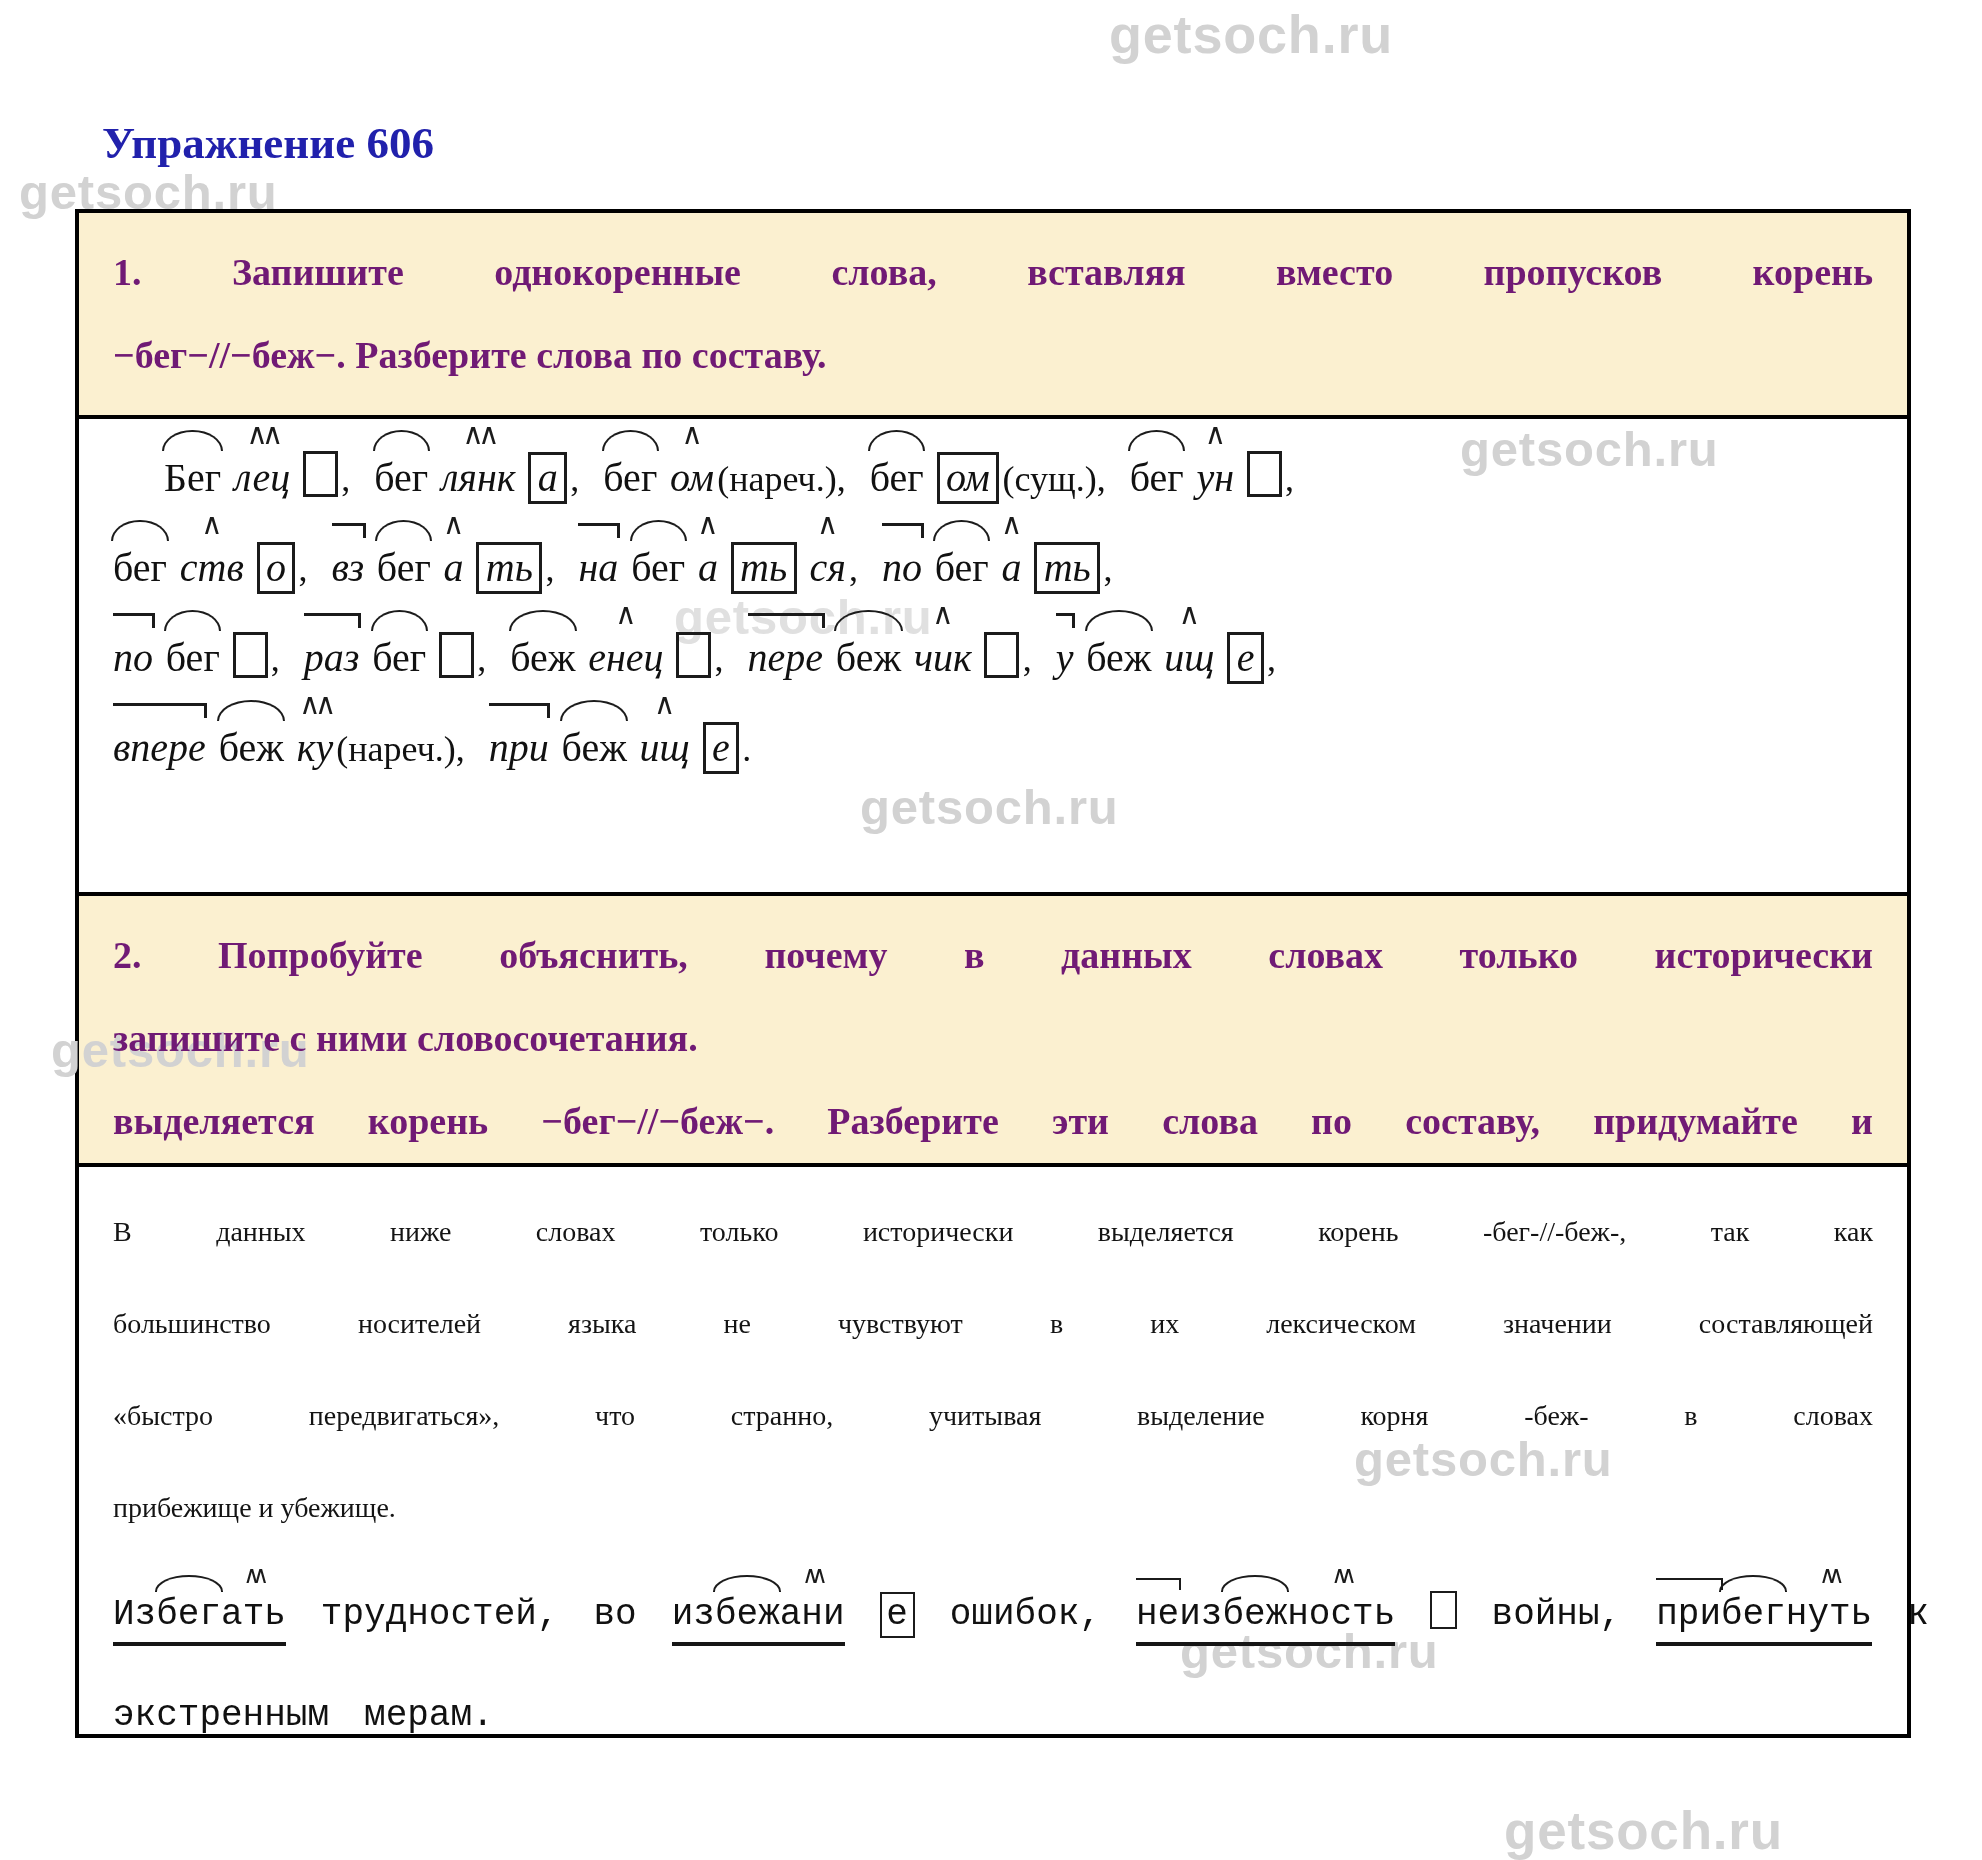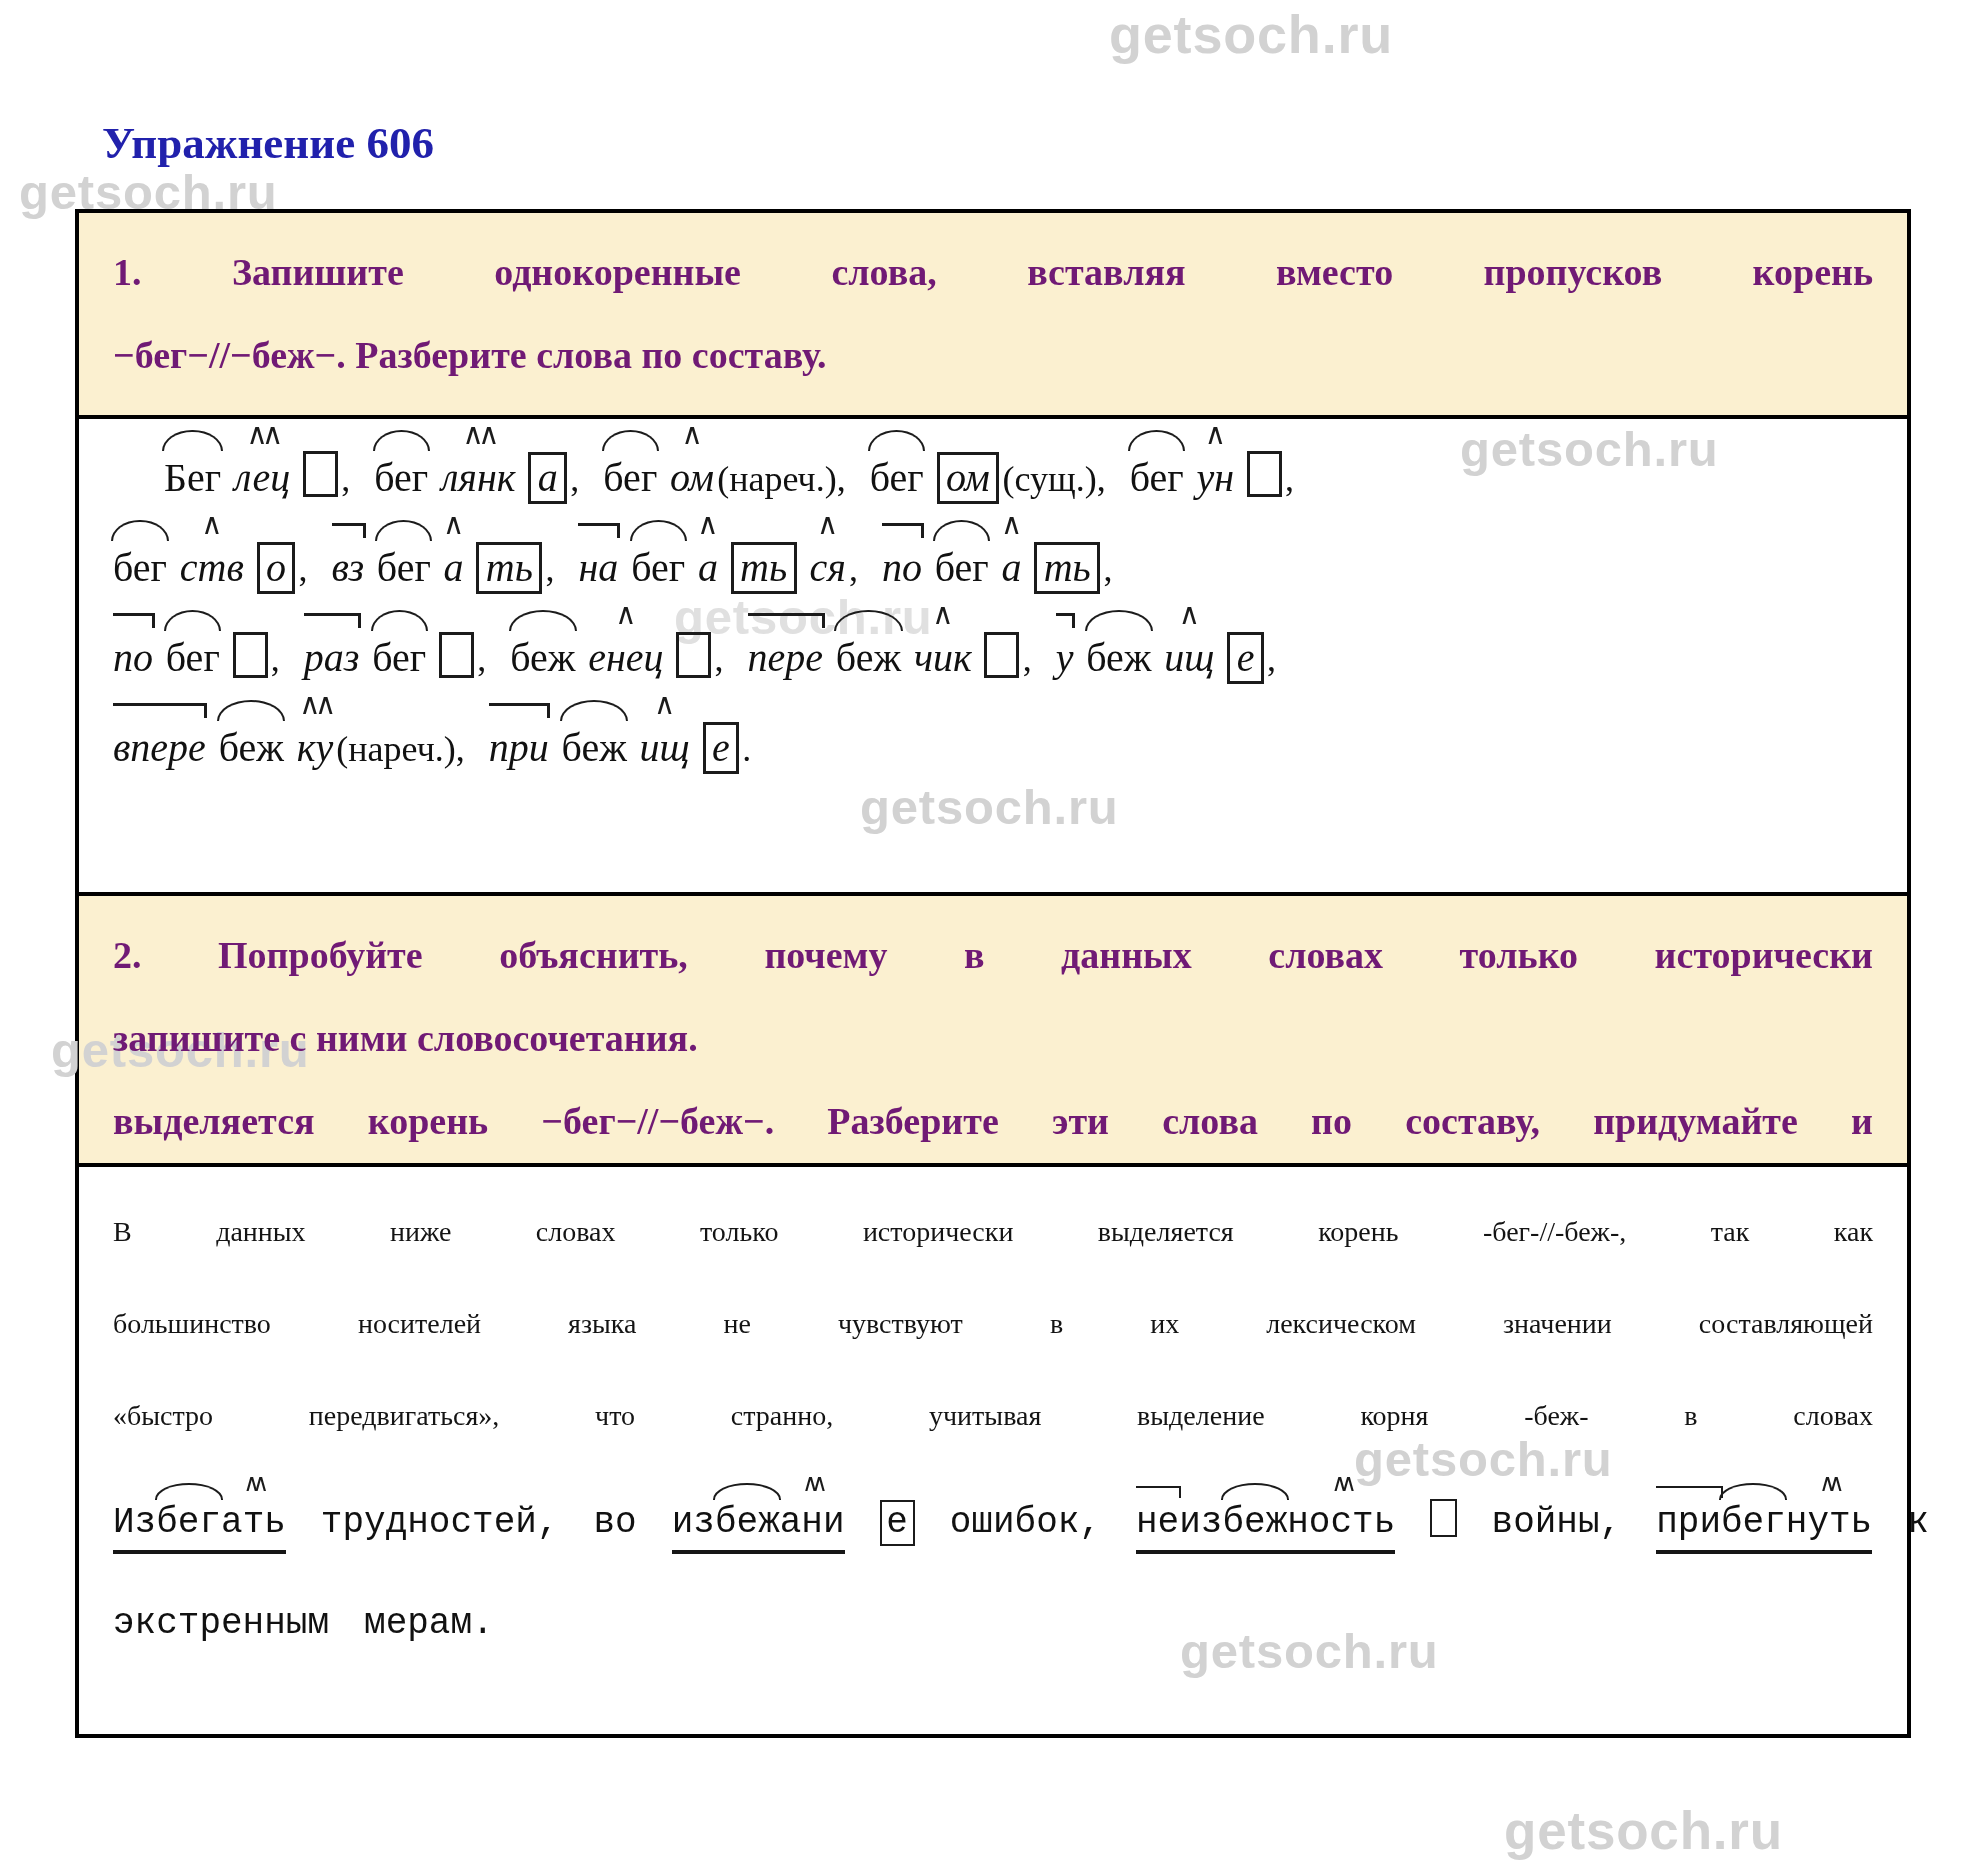--- a/index.html
+++ b/index.html
@@ -126,20 +126,21 @@
         <div class="tline jl">выделяется корень −бег−//−беж−. Разберите эти слова по составу, придумайте и</div>
       </div>
     </div>
 
     <div class="row white r4">
       <div class="row-inner">
         <div class="ansblock">
           <div class="aline jl">В данных ниже словах только исторически выделяется корень -бег-//-беж-, так как</div>
           <div class="aline jl">большинство носителей языка не чувствуют в их лексическом значении составляющей</div>
           <div class="aline jl">«быстро передвигаться», что странно, учитывая выделение корня -беж- в словах</div>
+          <div class="aline">прибежище и убежище.</div>
         </div>
         <div class="a2" id="analysis2">
             <div class="morph-line"><span class="mw uw"><span class="mt plain">Из</span><span class="mt root">бег</span><span class="mt suf2">ать</span></span><span class="mw"><span class="mt plain">трудностей,</span></span><span class="mw"><span class="mt plain">во</span></span><span class="mw uw"><span class="mt plain">из</span><span class="mt root">беж</span><span class="mt suf2">ани</span></span><span class="mw"><span class="mt end">е</span></span><span class="mw"><span class="mt plain">ошибок,</span></span><span class="mw uw"><span class="mt pre">не</span><span class="mt plain">из</span><span class="mt root">беж</span><span class="mt suf2">ность</span></span><span class="mw"><span class="mt zero"></span></span><span class="mw"><span class="mt plain">войны,</span></span><span class="mw uw"><span class="mt pre">при</span><span class="mt root">бег</span><span class="mt suf2">нуть</span></span><span class="mw"><span class="mt plain">к</span></span></div>
             <div class="morph-line"><span class="mw"><span class="mt plain">экстренным</span></span><span class="mw"><span class="mt plain">мерам.</span></span></div>
           </div>
       </div>
     </div>
   </div>
 
   <div class="wm wm1">getsoch.ru</div>

